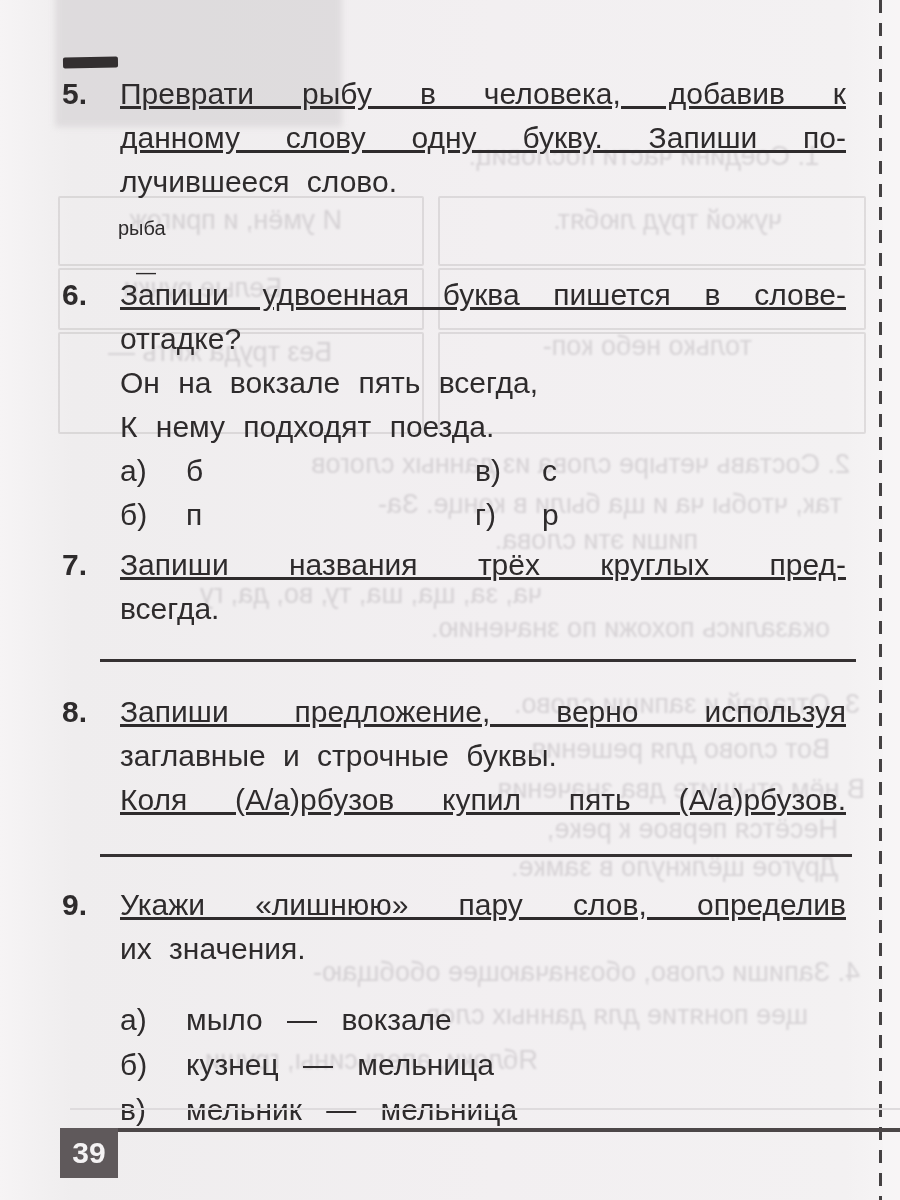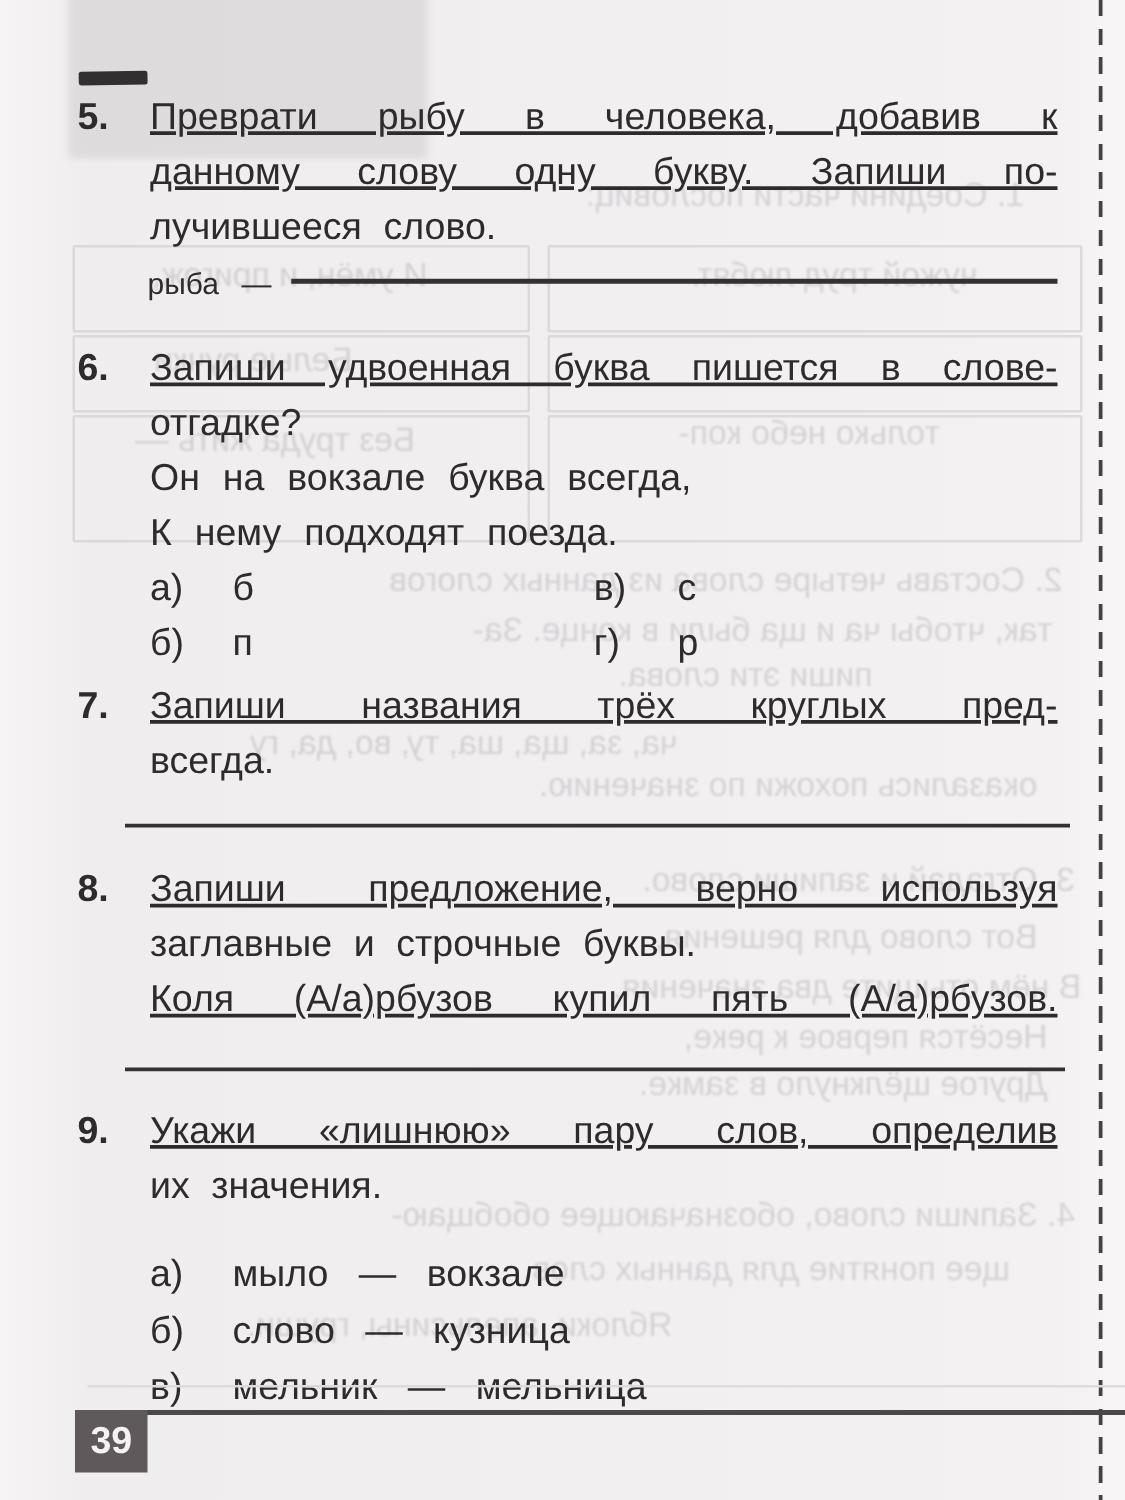--- a/index.html
+++ b/index.html
@@ -26,22 +26,22 @@
   .bbox{position:absolute;border:2px solid rgba(165,160,163,.28);border-radius:2px;}
 
   
   .task{position:absolute;left:120px;width:726px;}
   .num{position:absolute;left:-58px;top:0;font-weight:bold;font-size:30px;line-height:44px;}
   .ln{font-size:30px;line-height:44px;}
   .j{text-align:justify;text-align-last:justify;text-decoration:underline;}
   .ws{word-spacing:9px;}
   .riddle{word-spacing:10px;}
 
-  .fish-row{position:absolute;left:118px;top:206px;width:728px;display:flex;align-items:center;
-    font-size:24px;line-height:44px;}
+  .fish-row{position:absolute;left:118px;top:206px;width:728px;display:flex;align-items:flex-start;
+    font-size:20px;line-height:44px;flex-direction:column;}
   .fish-row .dash{margin:0 16px 0 18px;}
   .fish-row .fill{flex:1;border-bottom:4px solid #353132;margin-bottom:7px;}
 
   .optgrid6{position:relative;height:88px;}
   .optgrid6 span{position:absolute;font-size:30px;line-height:44px;}
   .o-l1{left:0;top:0;} .o-v1{left:66px;top:0;}
   .o-l2{left:0;top:44px;} .o-v2{left:66px;top:44px;}
   .o-l3{left:355px;top:0;} .o-v3{left:422px;top:0;}
   .o-l4{left:355px;top:44px;} .o-v4{left:422px;top:44px;}
 
@@ -101,21 +101,21 @@
   <div class="fish-row">
     <span>рыба</span>
     <span class="dash">—</span>
     <span class="fill"></span>
   </div>
 
   <div class="task" style="top:273px;">
     <span class="num">6.</span>
     <div class="ln j">Запиши удвоенная буква пишется в слове-</div>
     <div class="ln ws">отгадке?</div>
-    <div class="ln riddle">Он на вокзале буква всегда,</div>
+    <div class="ln riddle">Он на вокзале пять всегда,</div>
     <div class="ln riddle">К нему подходят поезда.</div>
     <div class="optgrid6">
       <span class="o-l1">а)</span>
       <span class="o-v1">б</span>
       <span class="o-l2">б)</span>
       <span class="o-v2">п</span>
       <span class="o-l3">в)</span>
       <span class="o-v3">с</span>
       <span class="o-l4">г)</span>
       <span class="o-v4">р</span>
@@ -141,21 +141,21 @@
     <span class="num">9.</span>
     <div class="ln j">Укажи «лишнюю» пару слов, определив</div>
     <div class="ln ws">их значения.</div>
     <div style="height:26px;"></div>
     <div class="opt9">
       <span class="letter">а)</span>
       <span class="pair">мыло — вокзале</span>
     </div>
     <div class="opt9">
       <span class="letter">б)</span>
-      <span class="pair">слово — кузница</span>
+      <span class="pair">кузнец — мельница</span>
     </div>
     <div class="opt9">
       <span class="letter">в)</span>
       <span class="pair">мельник — мельница</span>
     </div>
   </div>
 
   <div class="footer-faint"></div>
   <div class="footer-rule"></div>
   <div class="page-badge">

